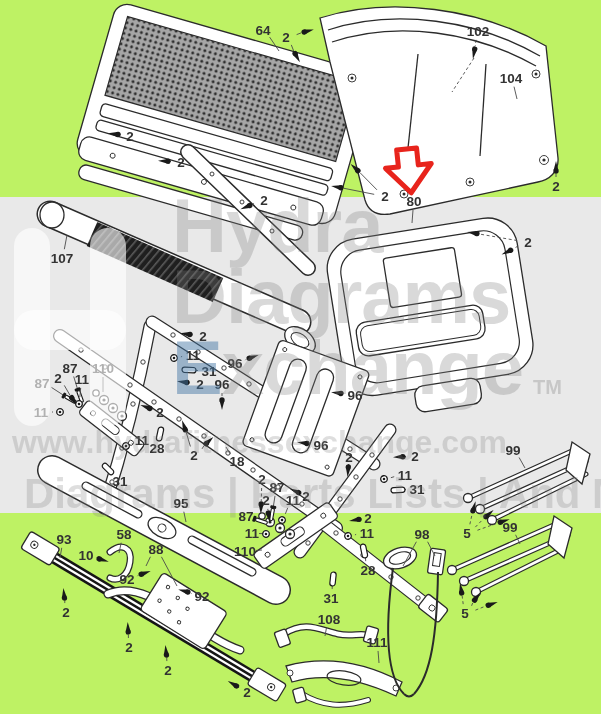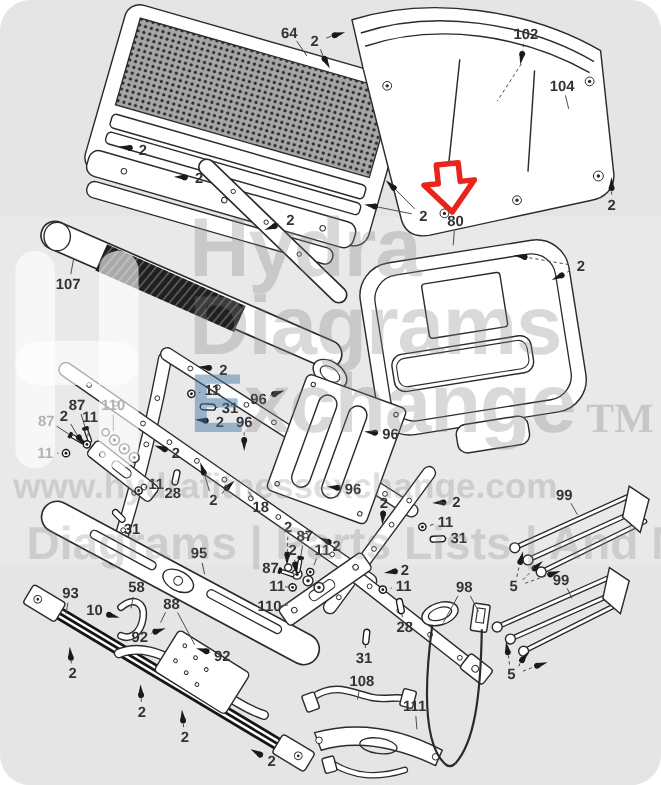--- a/index.html
+++ b/index.html
@@ -1,35 +1,35 @@
 <!DOCTYPE html>
 <html><head>
 <meta charset="utf-8">
 <style>
   html,body{margin:0;padding:0;background:#fff;}
-  #stage{position:relative;width:601px;height:714px;overflow:hidden;background:#e5e5e5;
-         font-family:"Liberation Sans", sans-serif;border-radius:28px;}
+  #stage{position:relative;width:601px;height:714px;overflow:hidden;background:#bef264;
+         font-family:"Liberation Sans", sans-serif;}
   #band{position:absolute;left:0;top:197px;width:601px;height:316px;background:#e9e9e9;}
   #diagram{position:absolute;left:0;top:0;z-index:2;}
   .ln{stroke:#2b2b2b;stroke-width:1.3;fill:none;}
   .fw{fill:#fff;stroke:#2b2b2b;stroke-width:1.3;}
   .hole{fill:#fff;stroke:#2b2b2b;stroke-width:0.9;}
   .lbl{font:600 13.5px "Liberation Sans", sans-serif;fill:#333;text-anchor:middle;}
   .leader{stroke:#4a4a4a;stroke-width:0.9;}
   
   #wm{position:absolute;left:0;top:0;width:601px;height:687px;z-index:3;pointer-events:none;}
   .wm-logo{position:absolute;left:4px;top:222px;width:140px;height:215px;}
   .wm-logo .b{position:absolute;background:rgba(255,255,255,.62);border-radius:20px;}
   .b1{left:10px;top:6px;width:36px;height:198px;}
   .b2{left:86px;top:6px;width:36px;height:198px;}
   .b3{left:10px;top:88px;width:112px;height:40px;}
   .wm-big{position:absolute;left:172px;top:190px;font-weight:700;font-size:76px;
           line-height:71px;letter-spacing:-1px;color:rgba(128,128,128,.30);white-space:nowrap;}
   .wm-e{color:rgba(70,120,165,.48);}
-  .wm-tm{font-size:38px;letter-spacing:0;color:rgba(128,128,128,.32);margin-left:10px;font-family:Liberation Serif, serif;}
+  .wm-tm{font-size:20px;letter-spacing:0;color:rgba(128,128,128,.32);margin-left:10px;}
   .wm-url{position:absolute;left:12px;top:424px;font-weight:700;font-size:32px;
           color:rgba(128,128,128,.26);white-space:nowrap;}
   .wm-tag{position:absolute;left:24px;top:470px;font-weight:700;font-size:42px;
           color:rgba(128,128,128,.26);white-space:nowrap;}
 </style>
 </head>
 <body>
 
 <div id="stage">
   <div id="band"></div>

